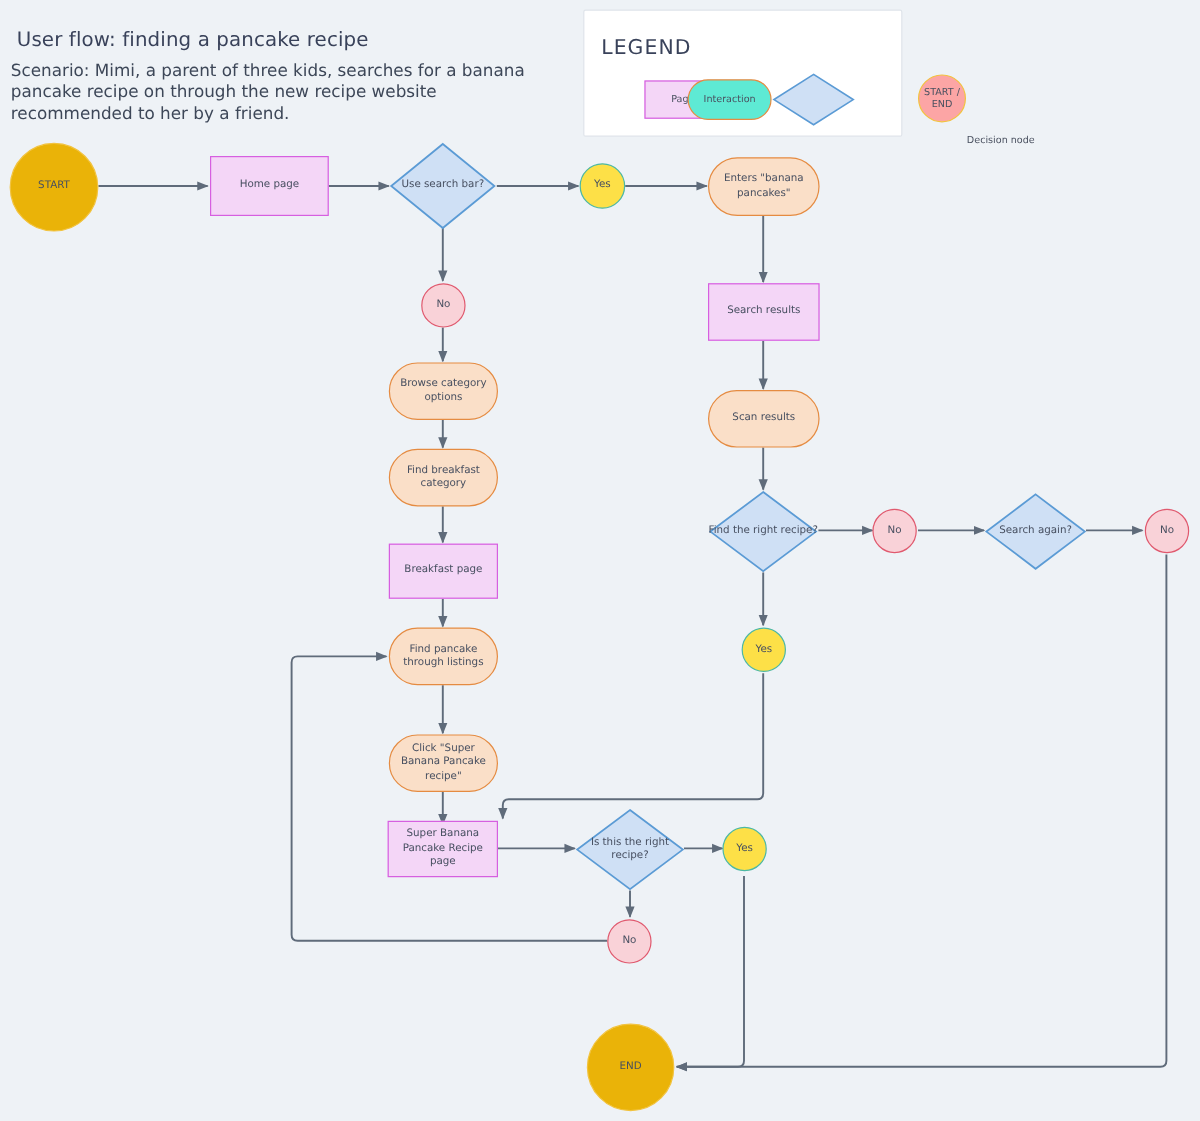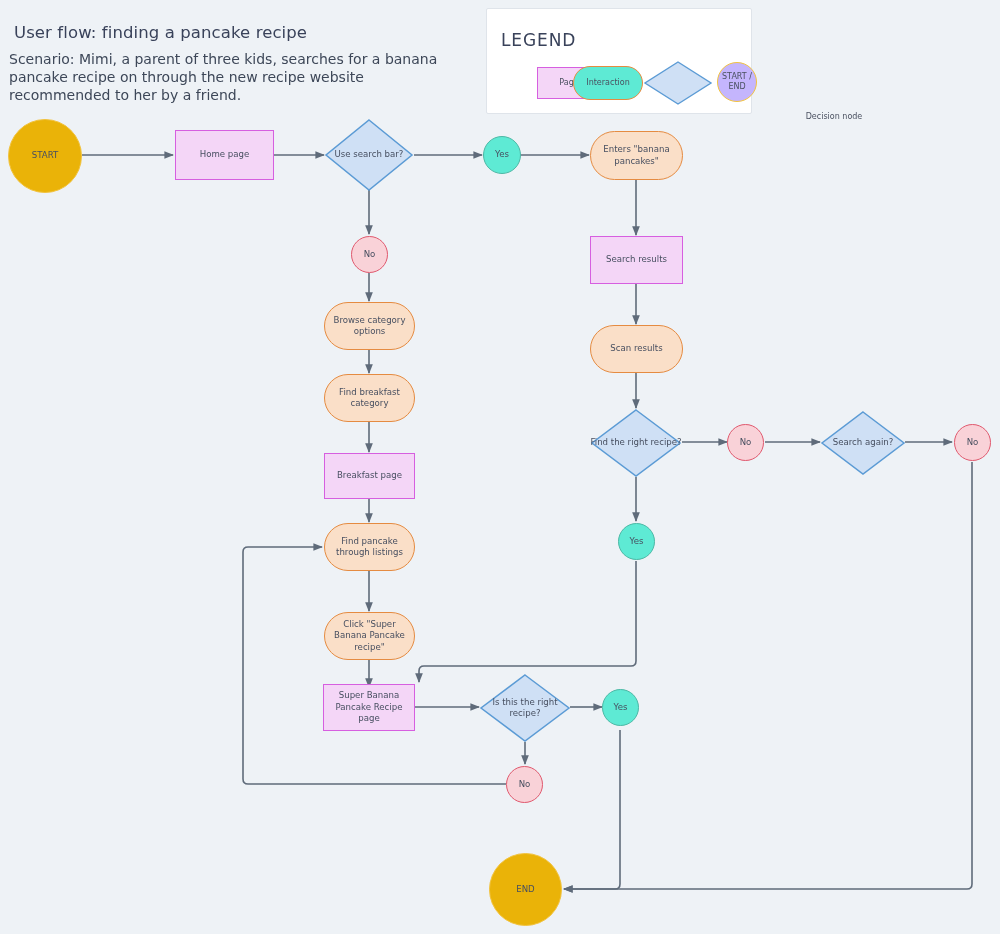--- a/index.html
+++ b/index.html
@@ -96,21 +96,21 @@
     background: #fadfc8;
     border: 1.4px solid #e58b41;
     border-radius: 26px;
   }
   .terminal {
     background: #eab308;
     border: 1.6px solid #f2c33f;
     border-radius: 50%;
   }
   .yes-node {
-    background: #5eead4;
+    background: #fde047;
     border: 1.5px solid #4cb8a5;
     border-radius: 50%;
   }
   .no-node {
     background: #f9d2d8;
     border: 1.5px solid #e0596e;
     border-radius: 50%;
   }
   .decision {
     position: absolute;
@@ -136,23 +136,24 @@
     background: #f4d6f7;
     border: 1.4px solid #d65fe0;
     margin-left: 36px;
   }
   .legend-interaction {
     background: #5eead4;
     border: 1.4px solid #e58b41;
     border-radius: 22px;
   }
   .legend-terminal {
-    background: #c4b5fd;
+    background: #fca5a5;
     border: 1.5px solid #f2c33f;
     border-radius: 50%;
+    margin-left: 48px;
   }
 </style>
 </head>
 <body>
 
 <div id="header-title">User flow: finding a pancake recipe</div>
 
 <div id="header-scenario">Scenario: Mimi, a parent of three kids, searches for a banana pancake recipe on through the new recipe website recommended to her by a friend.</div>
 
 <div id="legend-box">

